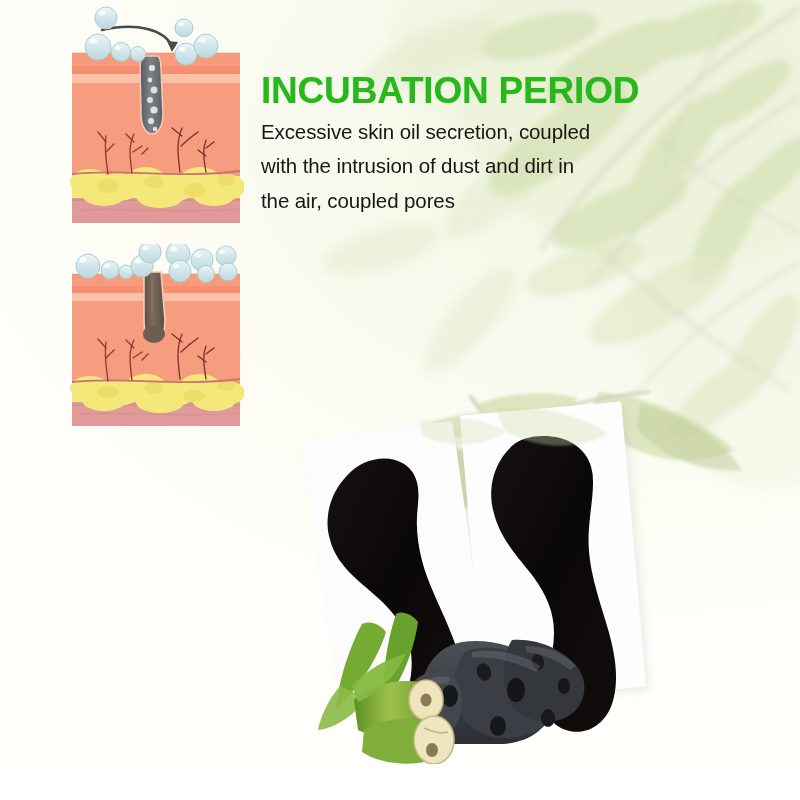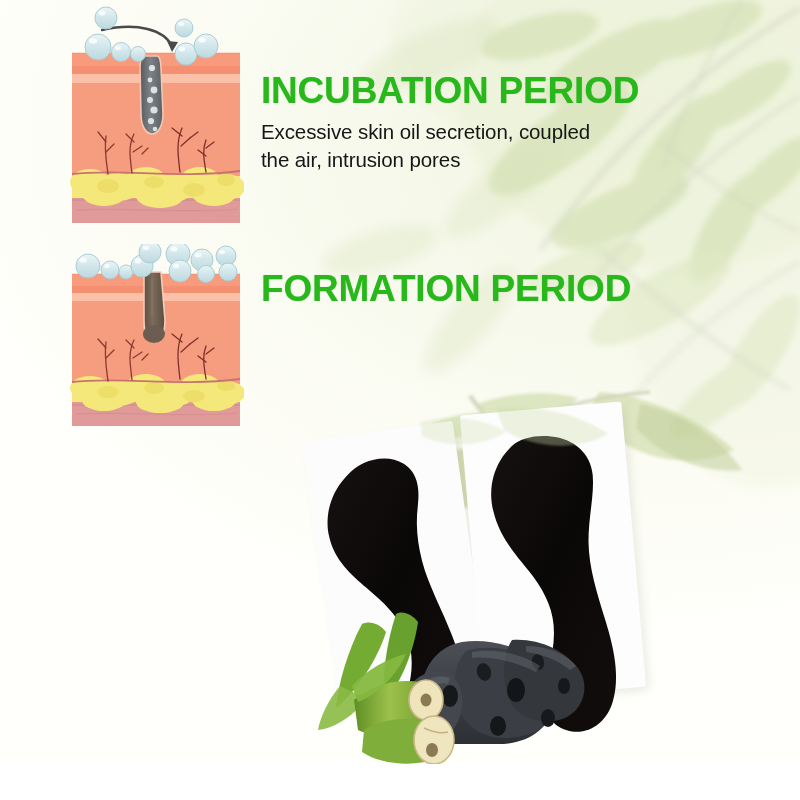--- a/index.html
+++ b/index.html
@@ -29,21 +29,21 @@
   .heading{
     font-size:37px;font-weight:bold;color:#28b81c;
     letter-spacing:-0.2px;line-height:1.0;margin:0 0 9px 0;
     text-shadow:0 0 1px rgba(40,184,28,.35);
     white-space:nowrap;
   }
   .body-text{
     font-size:20.5px;color:#161616;line-height:1.38;margin:0;
     letter-spacing:-0.1px;
   }
-  .body-text span{display:block;white-space:nowrap;}
+  .body-text span{display:block;white-space:nowrap;margin-top:6px;}
 
   
   #product-photo{position:absolute;left:300px;top:400px;width:500px;height:400px;}
 </style>
 </head>
 <body>
 
 <div id="stage">
 
   <svg class="bg-foliage" width="800" height="800" viewBox="0 0 800 800">
@@ -324,26 +324,26 @@
       <ellipse cx="108" cy="22" rx="3.2" ry="2.2"></ellipse>
       <ellipse cx="130" cy="11" rx="3.4" ry="2.4"></ellipse>
       <ellipse cx="154" cy="8" rx="3" ry="2.1"></ellipse>
     </g>
   </svg>
 
   <div class="text-block" id="block-incubation">
     <h2 class="heading">INCUBATION PERIOD</h2>
     <p class="body-text">
       <span>Excessive skin oil secretion, coupled</span>
-      <span>the air, intrusion pores</span>
+      <span>with the intrusion of dust and dirt in</span>
+      <span>the air, coupled pores</span>
     </p>
   </div>
 
   <div class="text-block" id="block-formation">
-    <h2 class="heading">FORMATION PERIOD</h2>
     <p class="body-text">
     </p>
   </div>
 
   <svg id="product-photo" viewBox="0 0 500 400">
     <defs>
       <linearGradient id="strip" x1="0.2" y1="0" x2="0.8" y2="1">
         <stop offset="0%" stop-color="#14100f"></stop>
         <stop offset="45%" stop-color="#0a0807"></stop>
         <stop offset="100%" stop-color="#110d0c"></stop>

